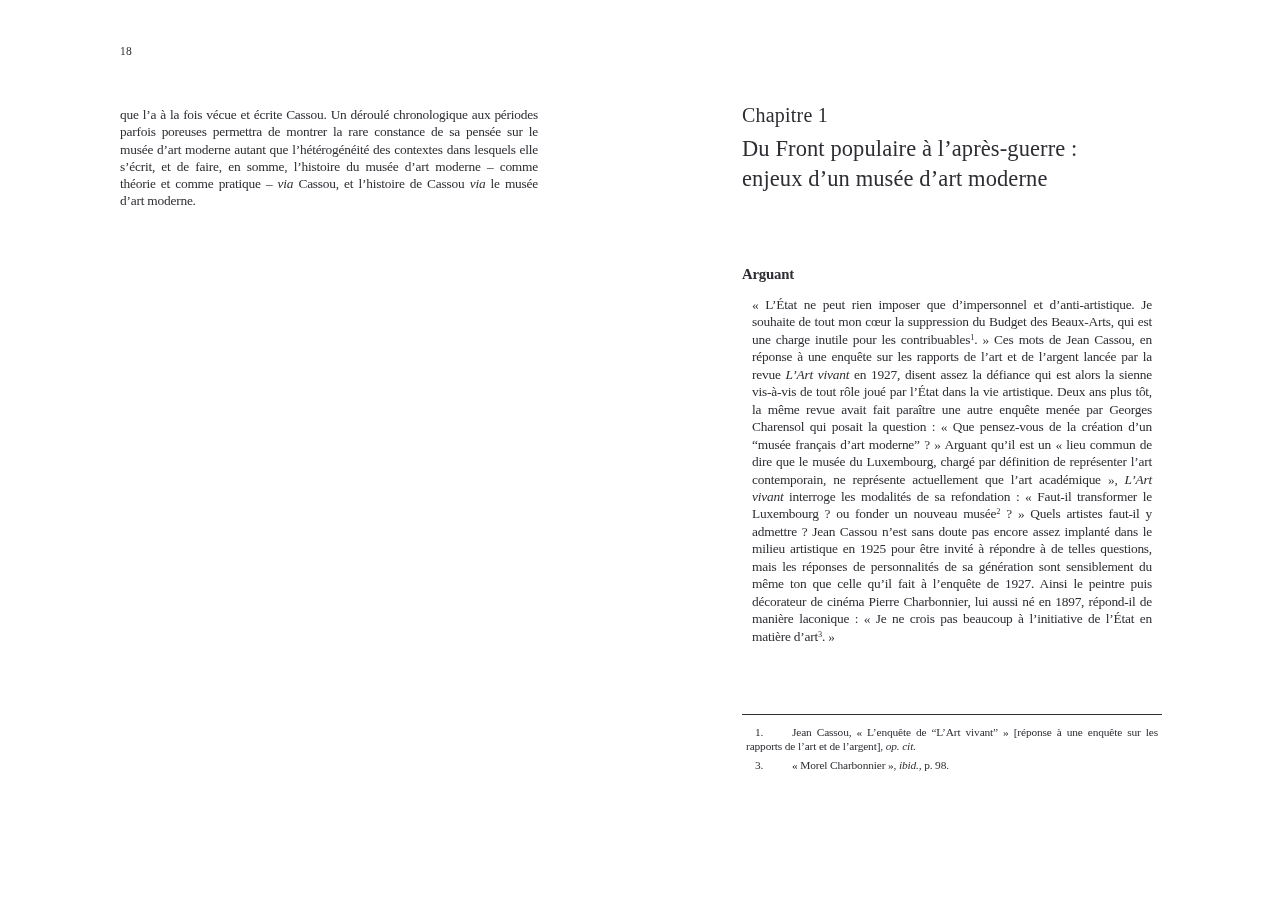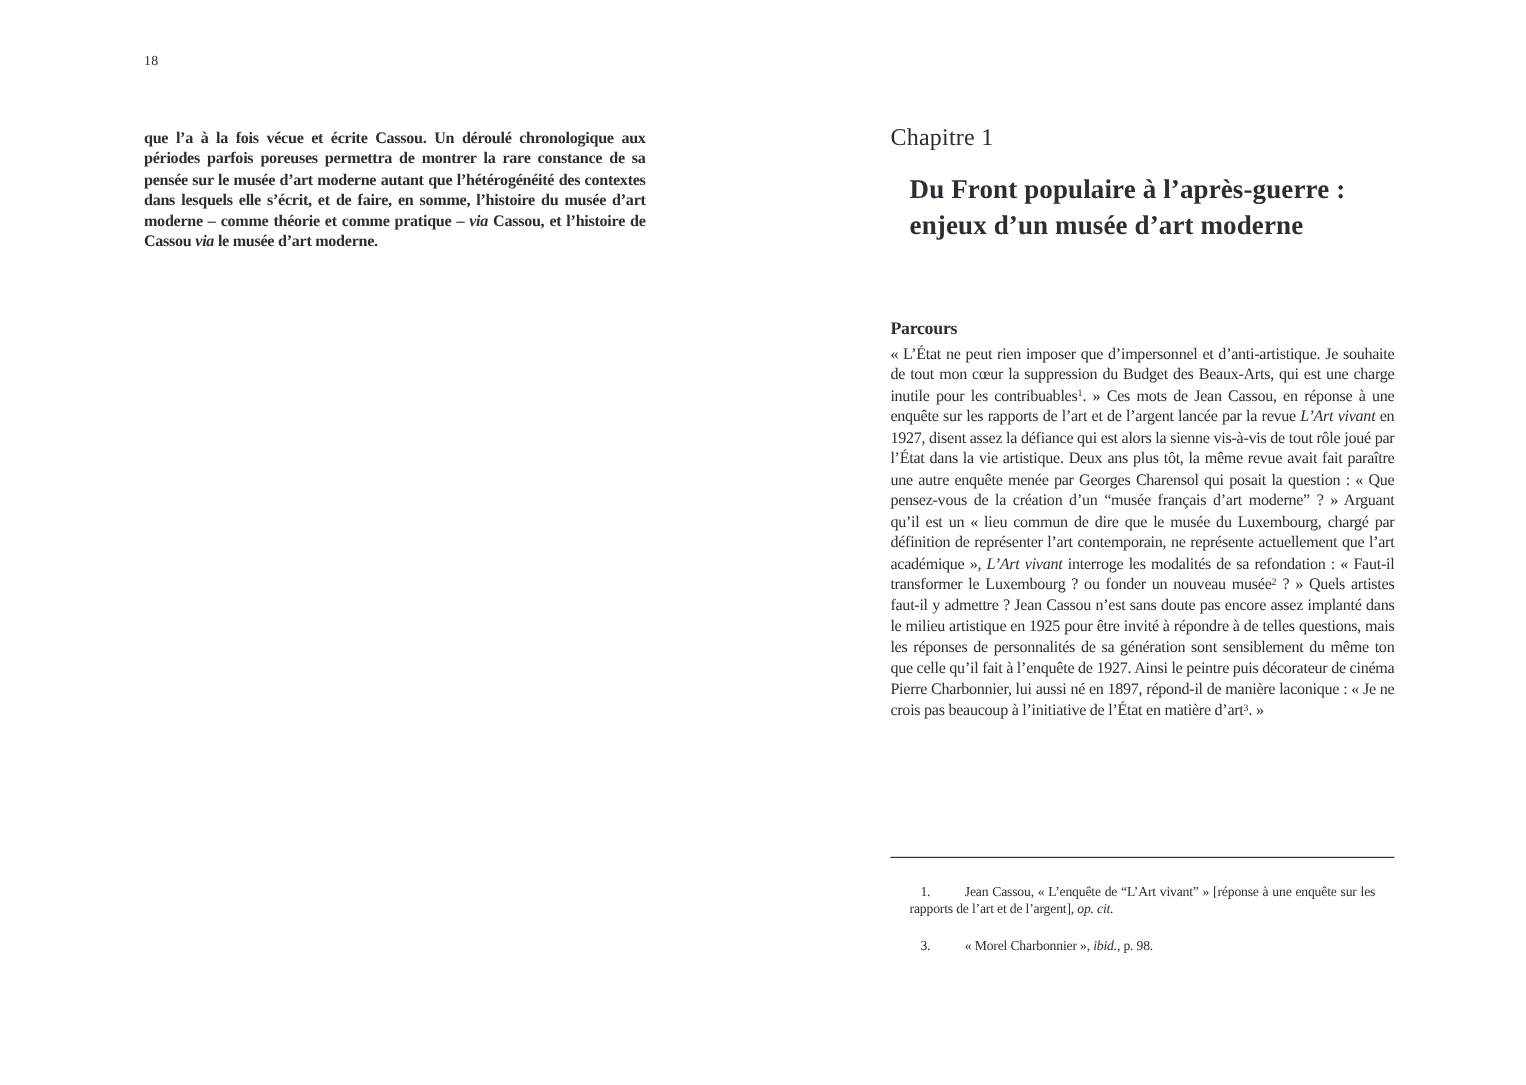--- a/index.html
+++ b/index.html
@@ -36,62 +36,61 @@
     position: absolute;
     left: 120px;
     top: 106px;
     width: 418px;
     margin: 0;
     font-size: 13.4px;
     line-height: 17.3px;
     letter-spacing: -0.22px;
     text-align: justify;
     hyphens: none;
-    font-weight: bold;
   }
 
   .chapter-head {
     position: absolute;
     left: 106px;  
     top: 103px;
     width: 420px;
     text-align: left;
   }
   .chapter-label {
     font-size: 20px;
     line-height: 24px;
     margin-bottom: 7px;
     letter-spacing: 0.2px;
   }
   .chapter-title {
-    margin: 16px;
+    margin: 0;
     font-size: 22.5px;
     line-height: 30px;
-    font-weight: bold;
+    font-weight: normal;
     letter-spacing: 0.1px;
   }
 
   .section-heading {
     position: absolute;
     left: 106px;
     top: 266px;
     margin: 0;
     font-size: 14.8px;
     font-weight: bold;
     letter-spacing: -0.2px;
   }
 
   .body-block {
     position: absolute;
     left: 106px;
     top: 286px;
     width: 420px;
   }
   .body-par {
-    margin: 0;
+    margin: 10px;
     font-size: 13.4px;
     line-height: 17.45px;
     letter-spacing: -0.22px;
     text-align: justify;
     hyphens: none;
   }
   .body-par.indent { text-indent: 22px; }
 
   sup {
     font-size: 0.62em;
@@ -105,21 +104,21 @@
     left: 106px;
     top: 714px;
     width: 420px;
     border-top: 1.4px solid #2d2d33;
     padding-top: 6px;
     font-size: 11.4px;
     line-height: 14.3px;
     letter-spacing: -0.15px;
     text-align: justify;
   }
-  .footnote { margin: 16px; }
+  .footnote { margin: 4px; }
   .fn-num {
     display: inline-block;
     width: 46px;
     padding-left: 9px;
     box-sizing: border-box;
   }
 </style>
 </head>
 <body>
 
@@ -133,21 +132,21 @@
   <section class="page page-right">
 
     <header class="chapter-head">
       <div class="chapter-label">Chapitre 1</div>
       <h1 class="chapter-title">
         <span>Du Front populaire à l’après-guerre :</span><br>
         <span>enjeux d’un musée d’art moderne</span>
       </h1>
     </header>
 
-    <h2 class="section-heading">Parcours</h2>
+    <h2 class="section-heading">Arguant</h2>
 
     <div class="body-block">
       <p class="body-par"><span>« L’État ne peut rien imposer que d’impersonnel et d’anti-artistique. Je souhaite de tout mon cœur la suppression du Budget des Beaux-Arts, qui est une charge inutile pour les contribuables</span><sup>1</sup><span>. » Ces mots de Jean Cassou, en réponse à une enquête sur les rapports de l’art et de l’argent lancée par la revue </span><i>L’Art vivant</i><span> en 1927, disent assez la défiance qui est alors la sienne vis-à-vis de tout rôle joué par l’État dans la vie artistique. Deux ans plus tôt, la même revue avait fait paraître une autre enquête menée par Georges Charensol qui posait la question : « Que pensez-vous de la création d’un “musée français d’art moderne” ? » Arguant qu’il est un « lieu commun de dire que le musée du Luxembourg, chargé par définition de représenter l’art contemporain, ne représente actuellement que l’art académique », </span><i>L’Art vivant</i><span> interroge les modalités de sa refondation : « Faut-il transformer le Luxembourg ? ou fonder un nouveau musée</span><sup>2</sup><span> ? » Quels artistes faut-il y admettre ? Jean Cassou n’est sans doute pas encore assez implanté dans le milieu artistique en 1925 pour être invité à répondre à de telles questions, mais les réponses de personnalités de sa génération sont sensiblement du même ton que celle qu’il fait à l’enquête de 1927. Ainsi le peintre puis décorateur de cinéma Pierre Charbonnier, lui aussi né en 1897, répond-il de manière laconique : « Je ne crois pas beaucoup à l’initiative de l’État en matière d’art</span><sup>3</sup><span>. »</span></p>
     </div>
 
     <footer class="footnotes">
       <p class="footnote"><span class="fn-num">1.</span><span class="fn-text"><span>Jean Cassou, « L’enquête de “L’Art vivant” » [réponse à une enquête sur les rapports de l’art et de l’argent], </span><i>op. cit.</i></span></p>
       <p class="footnote"><span class="fn-num">3.</span><span class="fn-text"><span>« Morel Charbonnier », </span><i>ibid.</i><span>, p. 98.</span></span></p>
     </footer>
 

